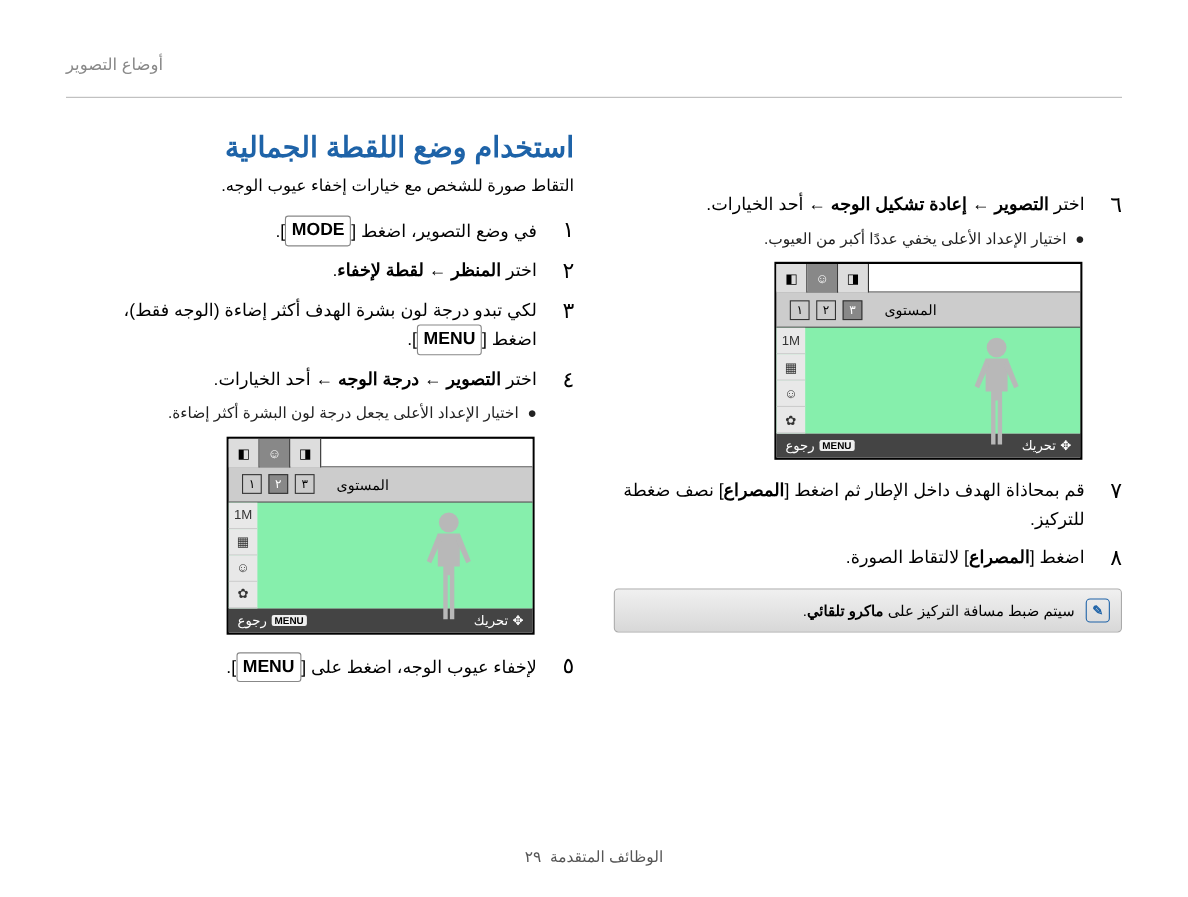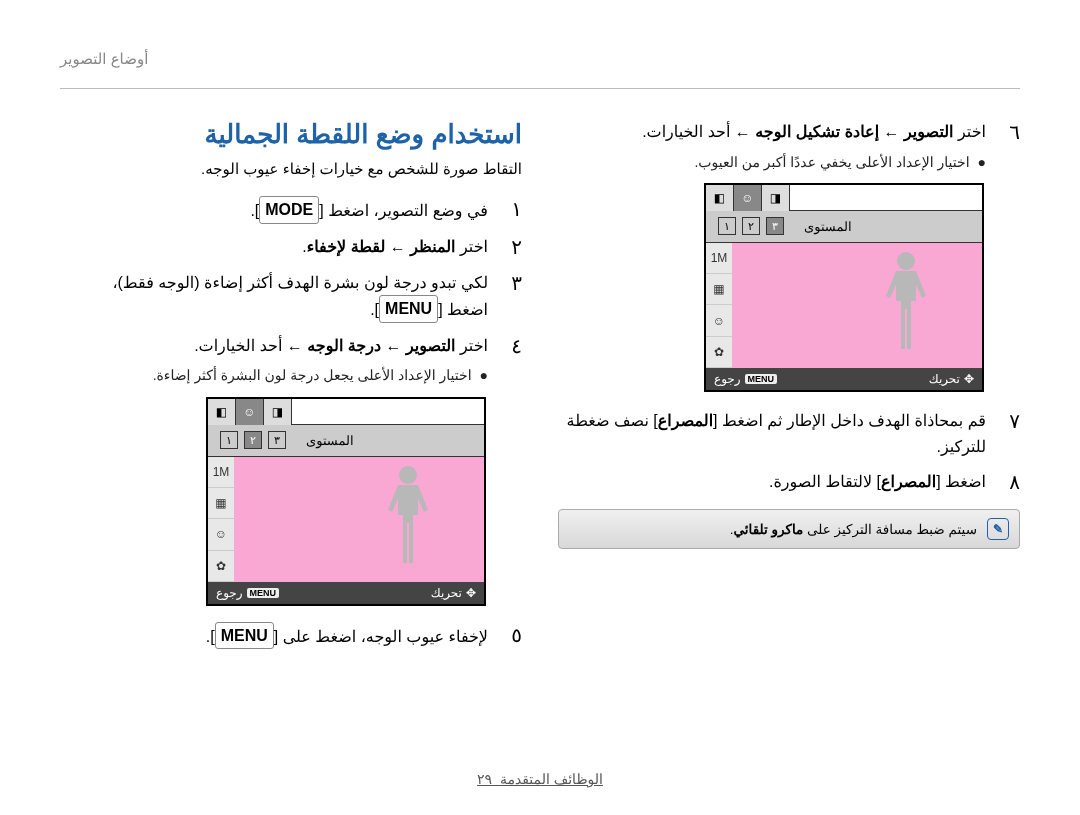--- a/index.html
+++ b/index.html
@@ -20,20 +20,21 @@
     font-size: 15px;
     color: #888;
     padding-bottom: 20px;
     border-bottom: 1px solid #bbb;
     margin-bottom: 30px;
   }
   .cols {
     display: flex;
     flex-direction: row-reverse;
     gap: 36px;
+    align-items: center;
   }
   .col {
     flex: 1;
     min-width: 0;
   }
 
   .section-title {
     color: #1e63a8;
     font-size: 26px;
     font-weight: bold;
@@ -119,22 +120,22 @@
     direction: rtl;
   }
   .level-row .lbl { font-size: 13px; }
   .level-row .boxes { display:flex; gap:6px; direction:ltr; }
   .level-row .boxes span {
     width:18px; height:18px; border:1px solid #333;
     display:flex; align-items:center; justify-content:center; font-size:11px;
   }
   .level-row .boxes span.on { background:#888; color:#fff; }
   .canvas {
-    height: 125px;
-    background: #f9a8d4;
+    height: 96px;
+    background: #86efac;
     position: relative;
     padding-left: 18px;
   }
   .sidebar {
     position: absolute;
     left: 0; top: 0; bottom: 0;
     width: 26px;
     display: flex; flex-direction: column;
   }
   .sidebar .ic {
@@ -193,21 +194,20 @@
   }
   .note .bold{font-weight:bold;}
 
   .footer {
     position:absolute;
     bottom: 28px;
     left:0; right:0;
     text-align:center;
     font-size:14px;
     color:#555;
-    text-decoration:underline;
   }
 </style>
 </head>
 <body>
 
 <div class="page">
   <div class="chapter-header">أوضاع التصوير</div>
 
   <div class="cols">
 

